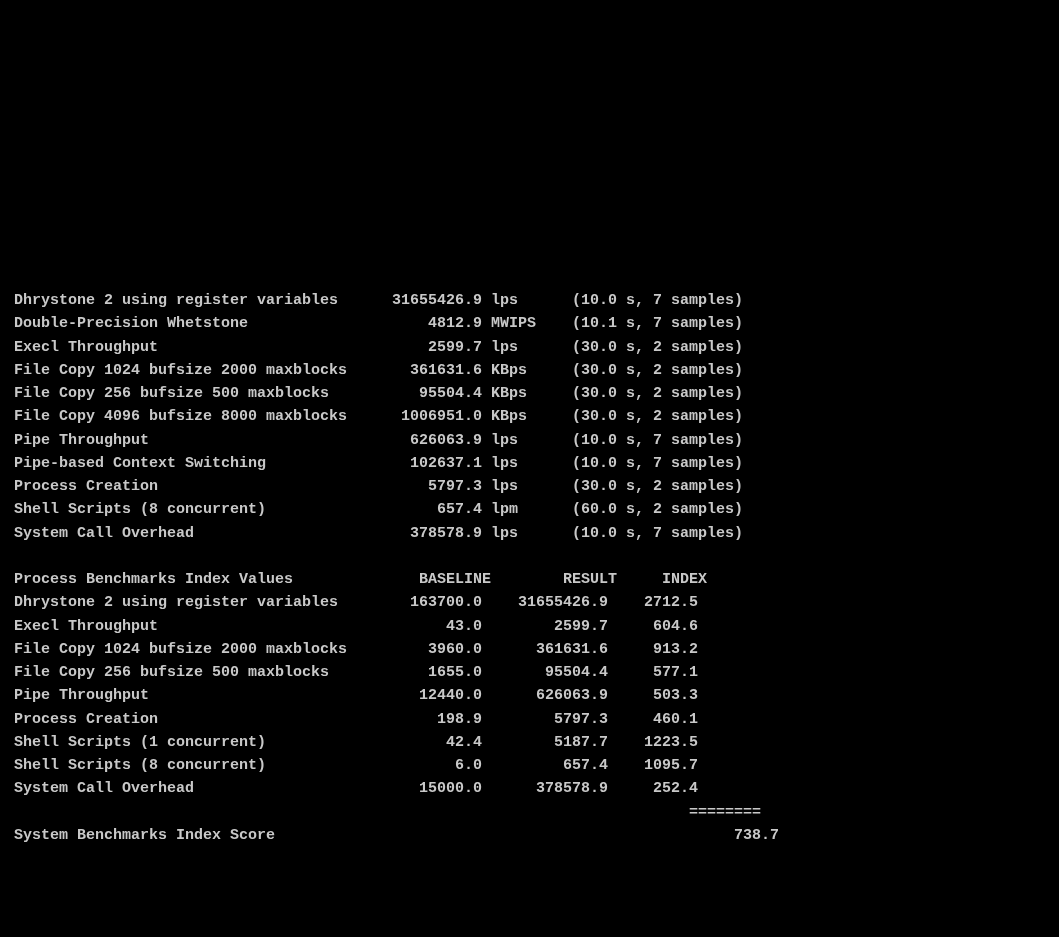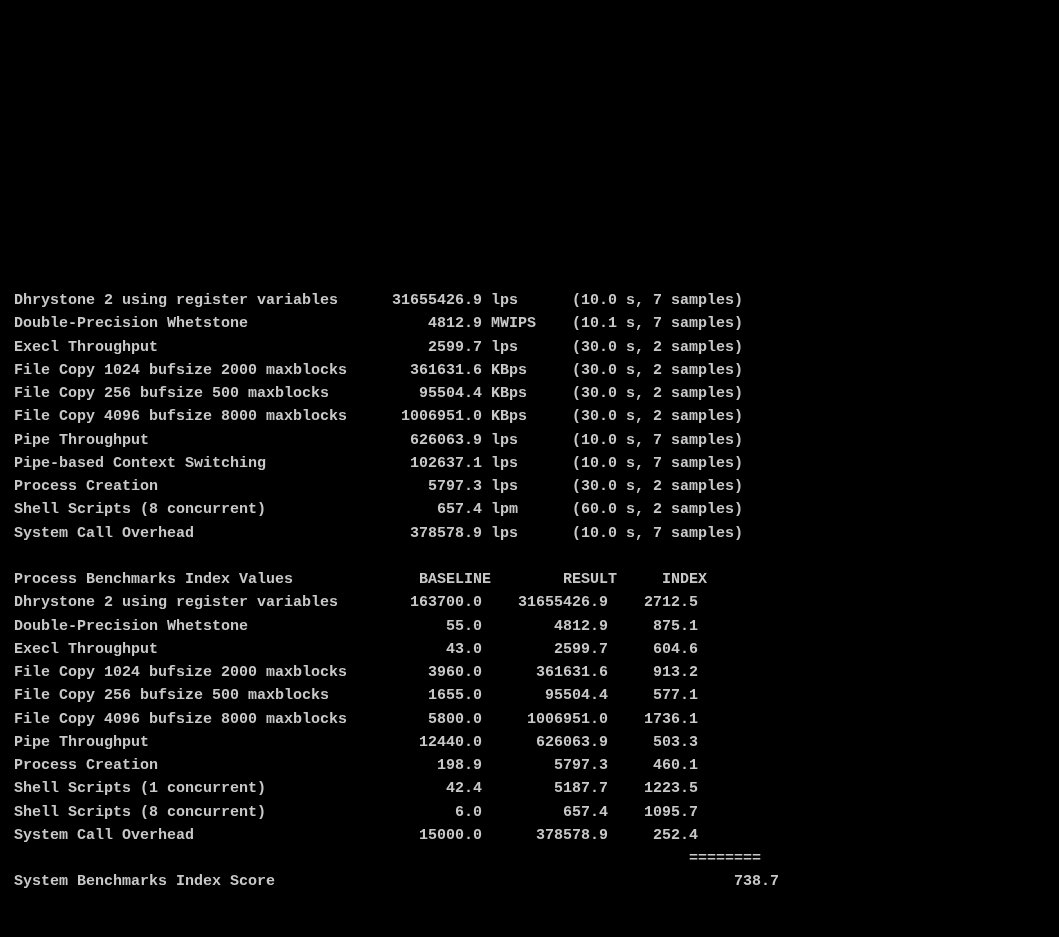--- a/index.html
+++ b/index.html
@@ -69,25 +69,23 @@
     <div class="pre-block">System Call Overhead                        378578.9 lps      (10.0 s, 7 samples)</div>
   </div>
 
 <div class="pre-block"><br></div>
 
 <div id="index-header-row">
     <div class="pre-block">Process Benchmarks Index Values              BASELINE        RESULT     INDEX</div>
   </div>
 <div id="index-rows-container">
     <div class="pre-block">Dhrystone 2 using register variables        163700.0    31655426.9    2712.5</div>
-    <div class="pre-block">Double-Precision Whetstone                      55.0        4812.9     875.1</div>
     <div class="pre-block">Execl Throughput                                43.0        2599.7     604.6</div>
     <div class="pre-block">File Copy 1024 bufsize 2000 maxblocks         3960.0      361631.6     913.2</div>
     <div class="pre-block">File Copy 256 bufsize 500 maxblocks           1655.0       95504.4     577.1</div>
-    <div class="pre-block">File Copy 4096 bufsize 8000 maxblocks         5800.0     1006951.0    1736.1</div>
     <div class="pre-block">Pipe Throughput                              12440.0      626063.9     503.3</div>
     <div class="pre-block">Process Creation                               198.9        5797.3     460.1</div>
     <div class="pre-block">Shell Scripts (1 concurrent)                    42.4        5187.7    1223.5</div>
     <div class="pre-block">Shell Scripts (8 concurrent)                     6.0         657.4    1095.7</div>
     <div class="pre-block">System Call Overhead                         15000.0      378578.9     252.4</div>
   </div>
 
 <div class="pre-block">                                                                           ========</div>
 
 <div id="final-score-row">

